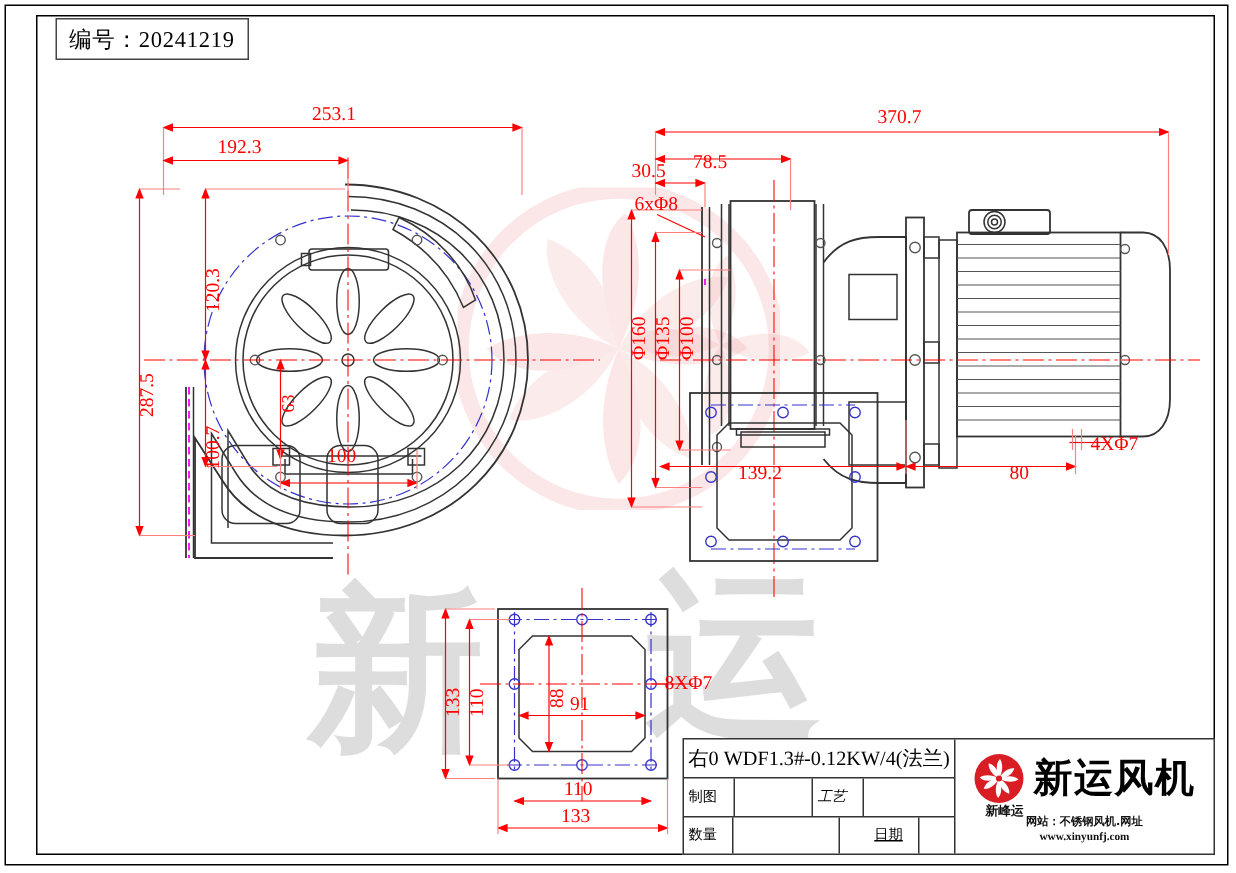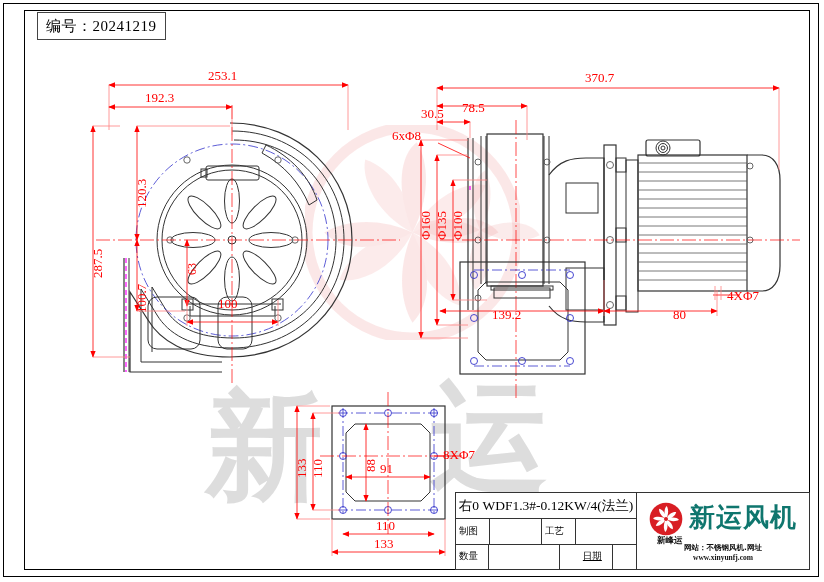--- a/index.html
+++ b/index.html
@@ -47,33 +47,33 @@
        font-family:"Liberation Serif",serif;}
   .tb-rows{flex:1;display:flex;flex-direction:column;}
   .tb-row{flex:1;display:flex;border-bottom:1px solid #333;}
   .tb-row:last-child{border-bottom:none;gap:20px;}
   .tb-cell{border-right:1px solid #333;display:flex;align-items:center;
        padding-left:3px;font-size:9.5px;font-family:"DejaVu Sans",sans-serif;
        box-sizing:border-box;}
   .tb-cell:last-child{border-right:none;}
   .c-lbl{width:34px;}
   .c-val{width:52px;}
-  .c-lbl2{width:34px;}
+  .c-lbl2{width:34px;font-style:italic;}
   .c-val2{flex:1;}
   .c-q{width:34px;}
   .c-qv{width:52px;}
   .c-d{width:34px;text-decoration:underline;}
   .c-dv{flex:1;}
 
   .tb-right{flex:1;display:flex;flex-direction:column;align-items:center;
        justify-content:center;position:relative;}
   .logo-row{display:flex;align-items:center;gap:6px;margin-top:2px;}
   .logo-mark{position:relative;width:34px;height:34px;text-decoration:underline;}
-  .brand{font-family:Liberation Mono, monospace;font-size:26px;font-weight:bold;
-       color:#0f766e;letter-spacing:1px;line-height:1;}
+  .brand{font-family:Liberation Serif, serif;font-size:26px;font-weight:bold;
+       color:#000000;letter-spacing:1px;line-height:1;}
   .sub-brand{position:absolute;left:8px;top:33px;font-size:8.5px;font-weight:bold;
        color:#111;font-family:"DejaVu Sans",sans-serif;}
   .web1{font-size:7.5px;font-family:"DejaVu Sans",sans-serif;color:#111;
        margin-top:7px;font-weight:bold;}
   .web2{font-size:7.5px;font-family:"Liberation Serif",serif;color:#111;font-weight:bold;}
 </style>
 </head>
 <body>
 
 <div id="sheet">
@@ -410,21 +410,21 @@
   <div class="dim" style="left:145px;top:90px;">192.3</div>
   <div class="dim v" style="left:90px;top:278px;">287.5</div>
   <div class="dim v" style="left:134px;top:208px;">120.3</div>
   <div class="dim v" style="left:134px;top:313px;">100.7</div>
   <div class="dim v sm" style="left:185px;top:275px;">63</div>
   <div class="dim" style="left:218px;top:296px;">100</div>
 
   <div class="dim" style="left:585px;top:70px;">370.7</div>
   <div class="dim" style="left:462px;top:100px;">78.5</div>
   <div class="dim" style="left:421px;top:106px;">30.5</div>
-  <div class="dim" style="left:392px;top:128px;">6xΦ8</div>
+  <div class="dim" style="left:423px;top:128px;">6xΦ8</div>
   <div class="dim v" style="left:418px;top:240px;">Φ160</div>
   <div class="dim v" style="left:434px;top:240px;">Φ135</div>
   <div class="dim v" style="left:450px;top:240px;">Φ100</div>
   <div class="dim" style="left:492px;top:307px;">139.2</div>
   <div class="dim" style="left:673px;top:307px;">80</div>
   <div class="dim" style="left:727px;top:288px;">4XΦ7</div>
 
   <div class="dim v" style="left:294px;top:478px;">133</div>
   <div class="dim v" style="left:310px;top:478px;">110</div>
   <div class="dim v" style="left:363px;top:472px;">88</div>

